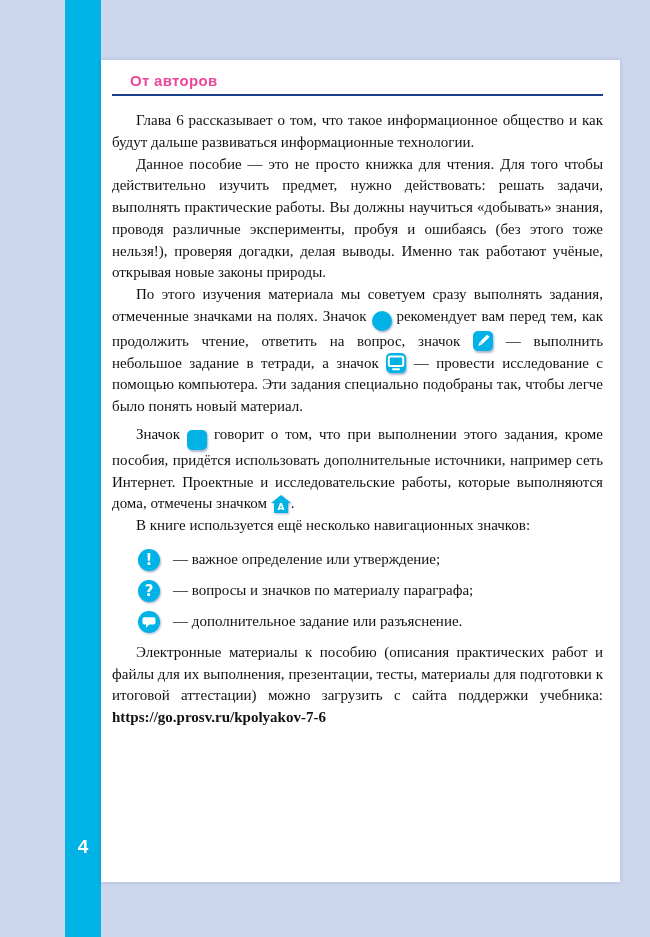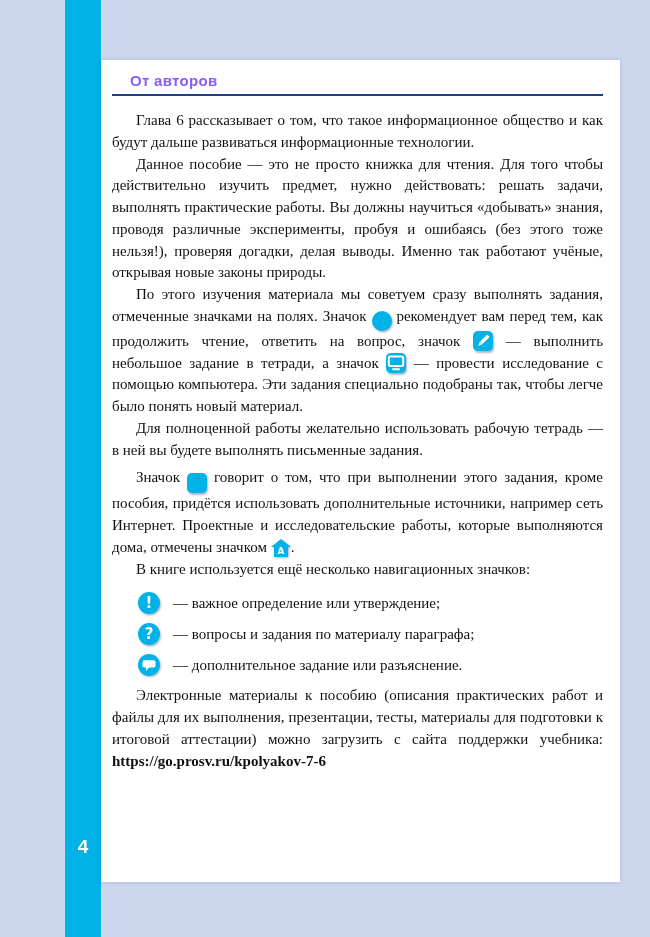--- a/index.html
+++ b/index.html
@@ -19,21 +19,21 @@
     text-align:center; color:#fff; font-weight:bold;
     font-family:"Liberation Sans", sans-serif; font-size:19px;
   }
   .page {
     position:absolute; left:101px; top:60px; width:519px; height:822px;
     background:#ffffff;
     padding:12px 17px 0 11px;
     box-shadow:0 0 4px rgba(60,80,140,0.25);
   }
   .header {
-    color:#8b5cf6; font-weight:bold; font-size:15px;
+    color:#ec4899; font-weight:bold; font-size:15px;
     margin-left:18px; letter-spacing:0.3px;
     font-family:"Liberation Sans", sans-serif;
   }
   .rule { height:2px; background:#1c3e8e; margin-top:5px; margin-bottom:14px; }
   .para {
     font-size:15px; line-height:1.45; color:#111;
     text-align:justify; text-indent:24px;
   }
   .mt6 { margin-top:6px; } .mt10 { margin-top:10px; }
   .icon {
@@ -88,42 +88,41 @@
           </g>
         </svg></span>
     <span>— выполнить небольшое задание в тетради, а значок</span>
     <span class="icon ic-square"><svg width="20" height="20" viewBox="0 0 20 20">
           <rect x="2.8" y="3.5" width="14.4" height="9.5" rx="1.5" fill="none" stroke="#fff" stroke-width="2"></rect>
           <rect x="6" y="15.3" width="8" height="2" rx="1" fill="#fff"></rect>
         </svg></span>
     <span>— провести исследование с помощью компьютера. Эти задания специально подобраны так, чтобы легче было понять новый материал.</span>
   </p>
 
-  <p class="para">Для полноценной работы желательно использовать рабочую тетрадь — в ней вы будете выполнять письменные задания.</p>
 
   <p class="para mt6">
     <span>Значок</span>
     <span class="icon ic-square ic-www"><span>www</span></span>
     <span>говорит о том, что при выполнении этого задания, кроме пособия, придётся использовать дополнительные источники, например сеть Интернет. Проектные и исследовательские работы, которые выполняются дома, отмечены значком</span>
     <span class="icon ic-svg"><svg width="20" height="18" viewBox="0 0 20 18">
           <path d="M10 0 L20 8 L17 8 L17 18 L3 18 L3 8 L0 8 Z" fill="#00b2e6"></path>
           <text x="10" y="15" text-anchor="middle" font-size="9" font-weight="bold" fill="#fff" font-family="DejaVu Sans, sans-serif">А</text>
         </svg></span><span>.</span>
   </p>
 
   <p class="para">В книге используется ещё несколько навигационных значков:</p>
 
   <div class="nav-list">
     <div class="nav-item">
       <span class="icon ic-circle ic-big"><span>!</span></span>
       <span>— важное определение или утверждение;</span>
     </div>
     <div class="nav-item">
       <span class="icon ic-circle ic-big"><span>?</span></span>
-      <span>— вопросы и задания по материалу параграфа;</span>
+      <span>— вопросы и значков по материалу параграфа;</span>
     </div>
     <div class="nav-item">
       <span class="icon ic-svg">
           <svg width="22" height="22" viewBox="0 0 22 22">
             <circle cx="11" cy="11" r="11" fill="#00b2e6"></circle>
             <rect x="4.5" y="6.2" width="13" height="7.4" rx="1.8" fill="#fff"></rect>
             <path d="M8 13 l0 4 3.4-4 z" fill="#fff"></path>
           </svg>
         </span>
       <span>— дополнительное задание или разъяснение.</span>

